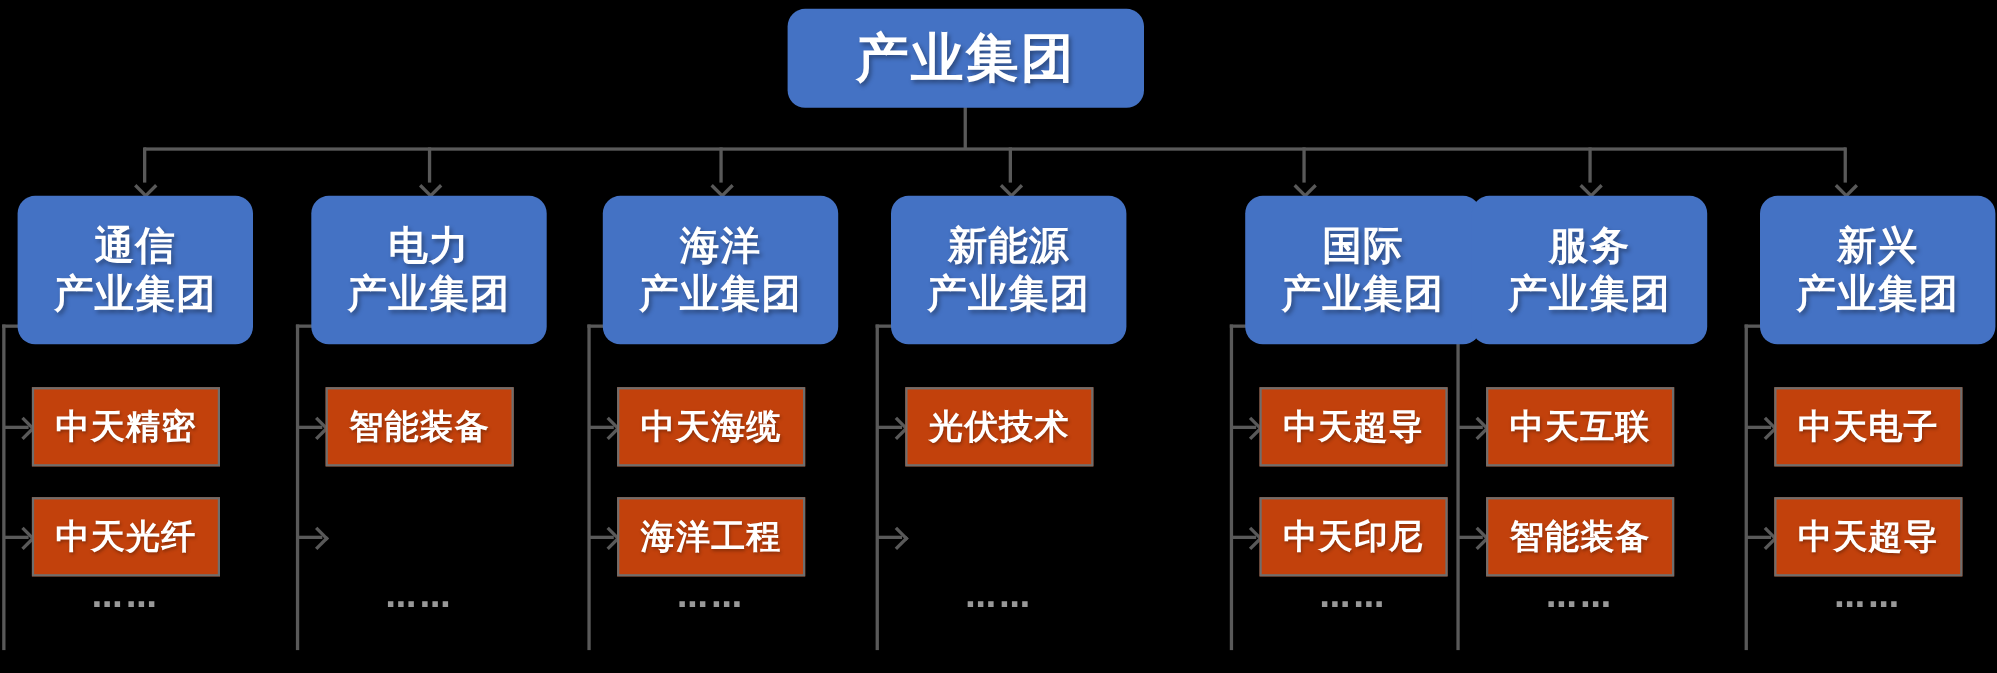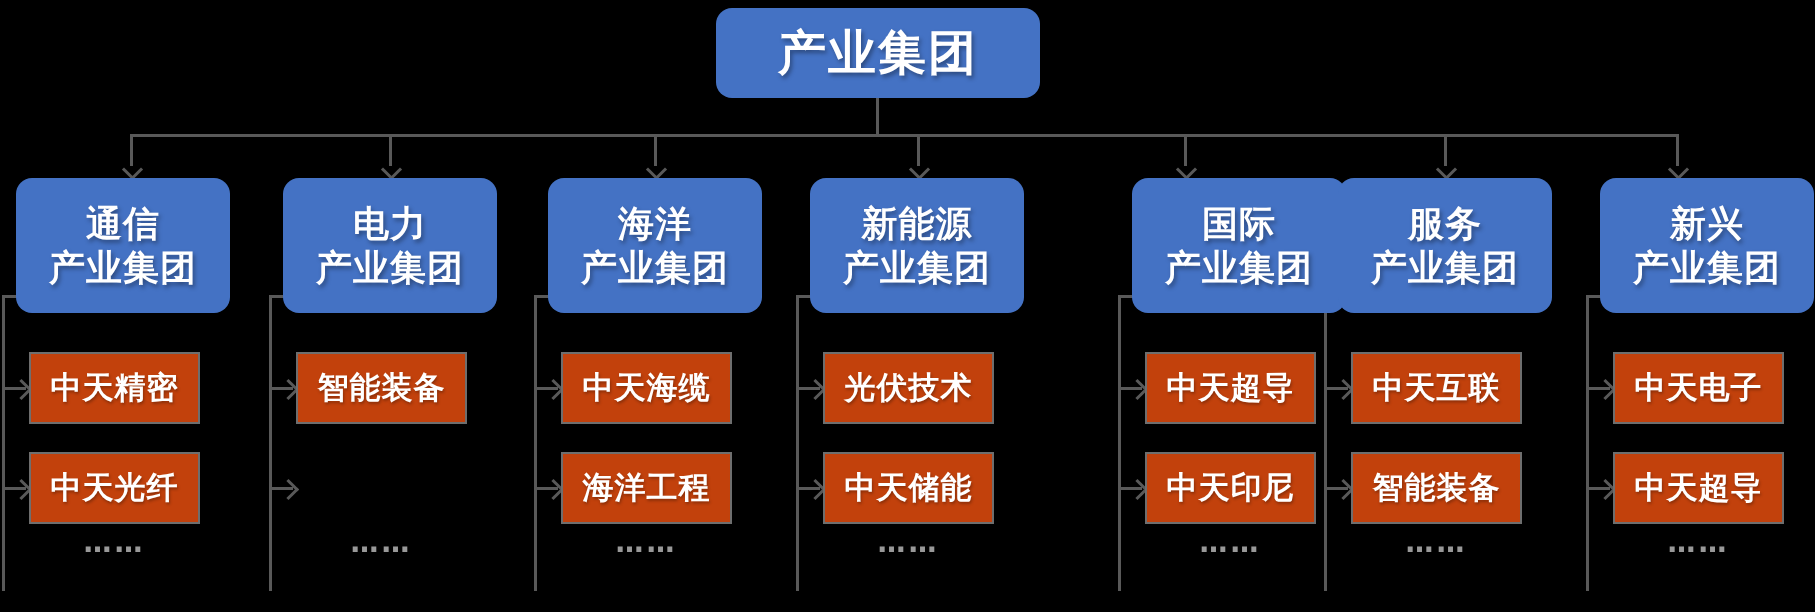--- a/index.html
+++ b/index.html
@@ -149,23 +149,20 @@
     <span class="chevR r1"></span>
     <div class="harrow a2"></div>
     <span class="chevR r2"></span>
     <div class="hdr">
       <span>新能源</span>
       <span>产业集团</span>
     </div>
     <div class="child c1">
       <span>光伏技术</span>
     </div>
-    <div class="child c2">
-      <span>中天储能</span>
-    </div>
     <div class="dots">……</div>
   </div>
 
   <div class="col" style="left:1132px">
     <div class="elbow"></div>
     <div class="spine"></div>
     <div class="harrow a1"></div>
     <span class="chevR r1"></span>
     <div class="harrow a2"></div>
     <span class="chevR r2"></span>

